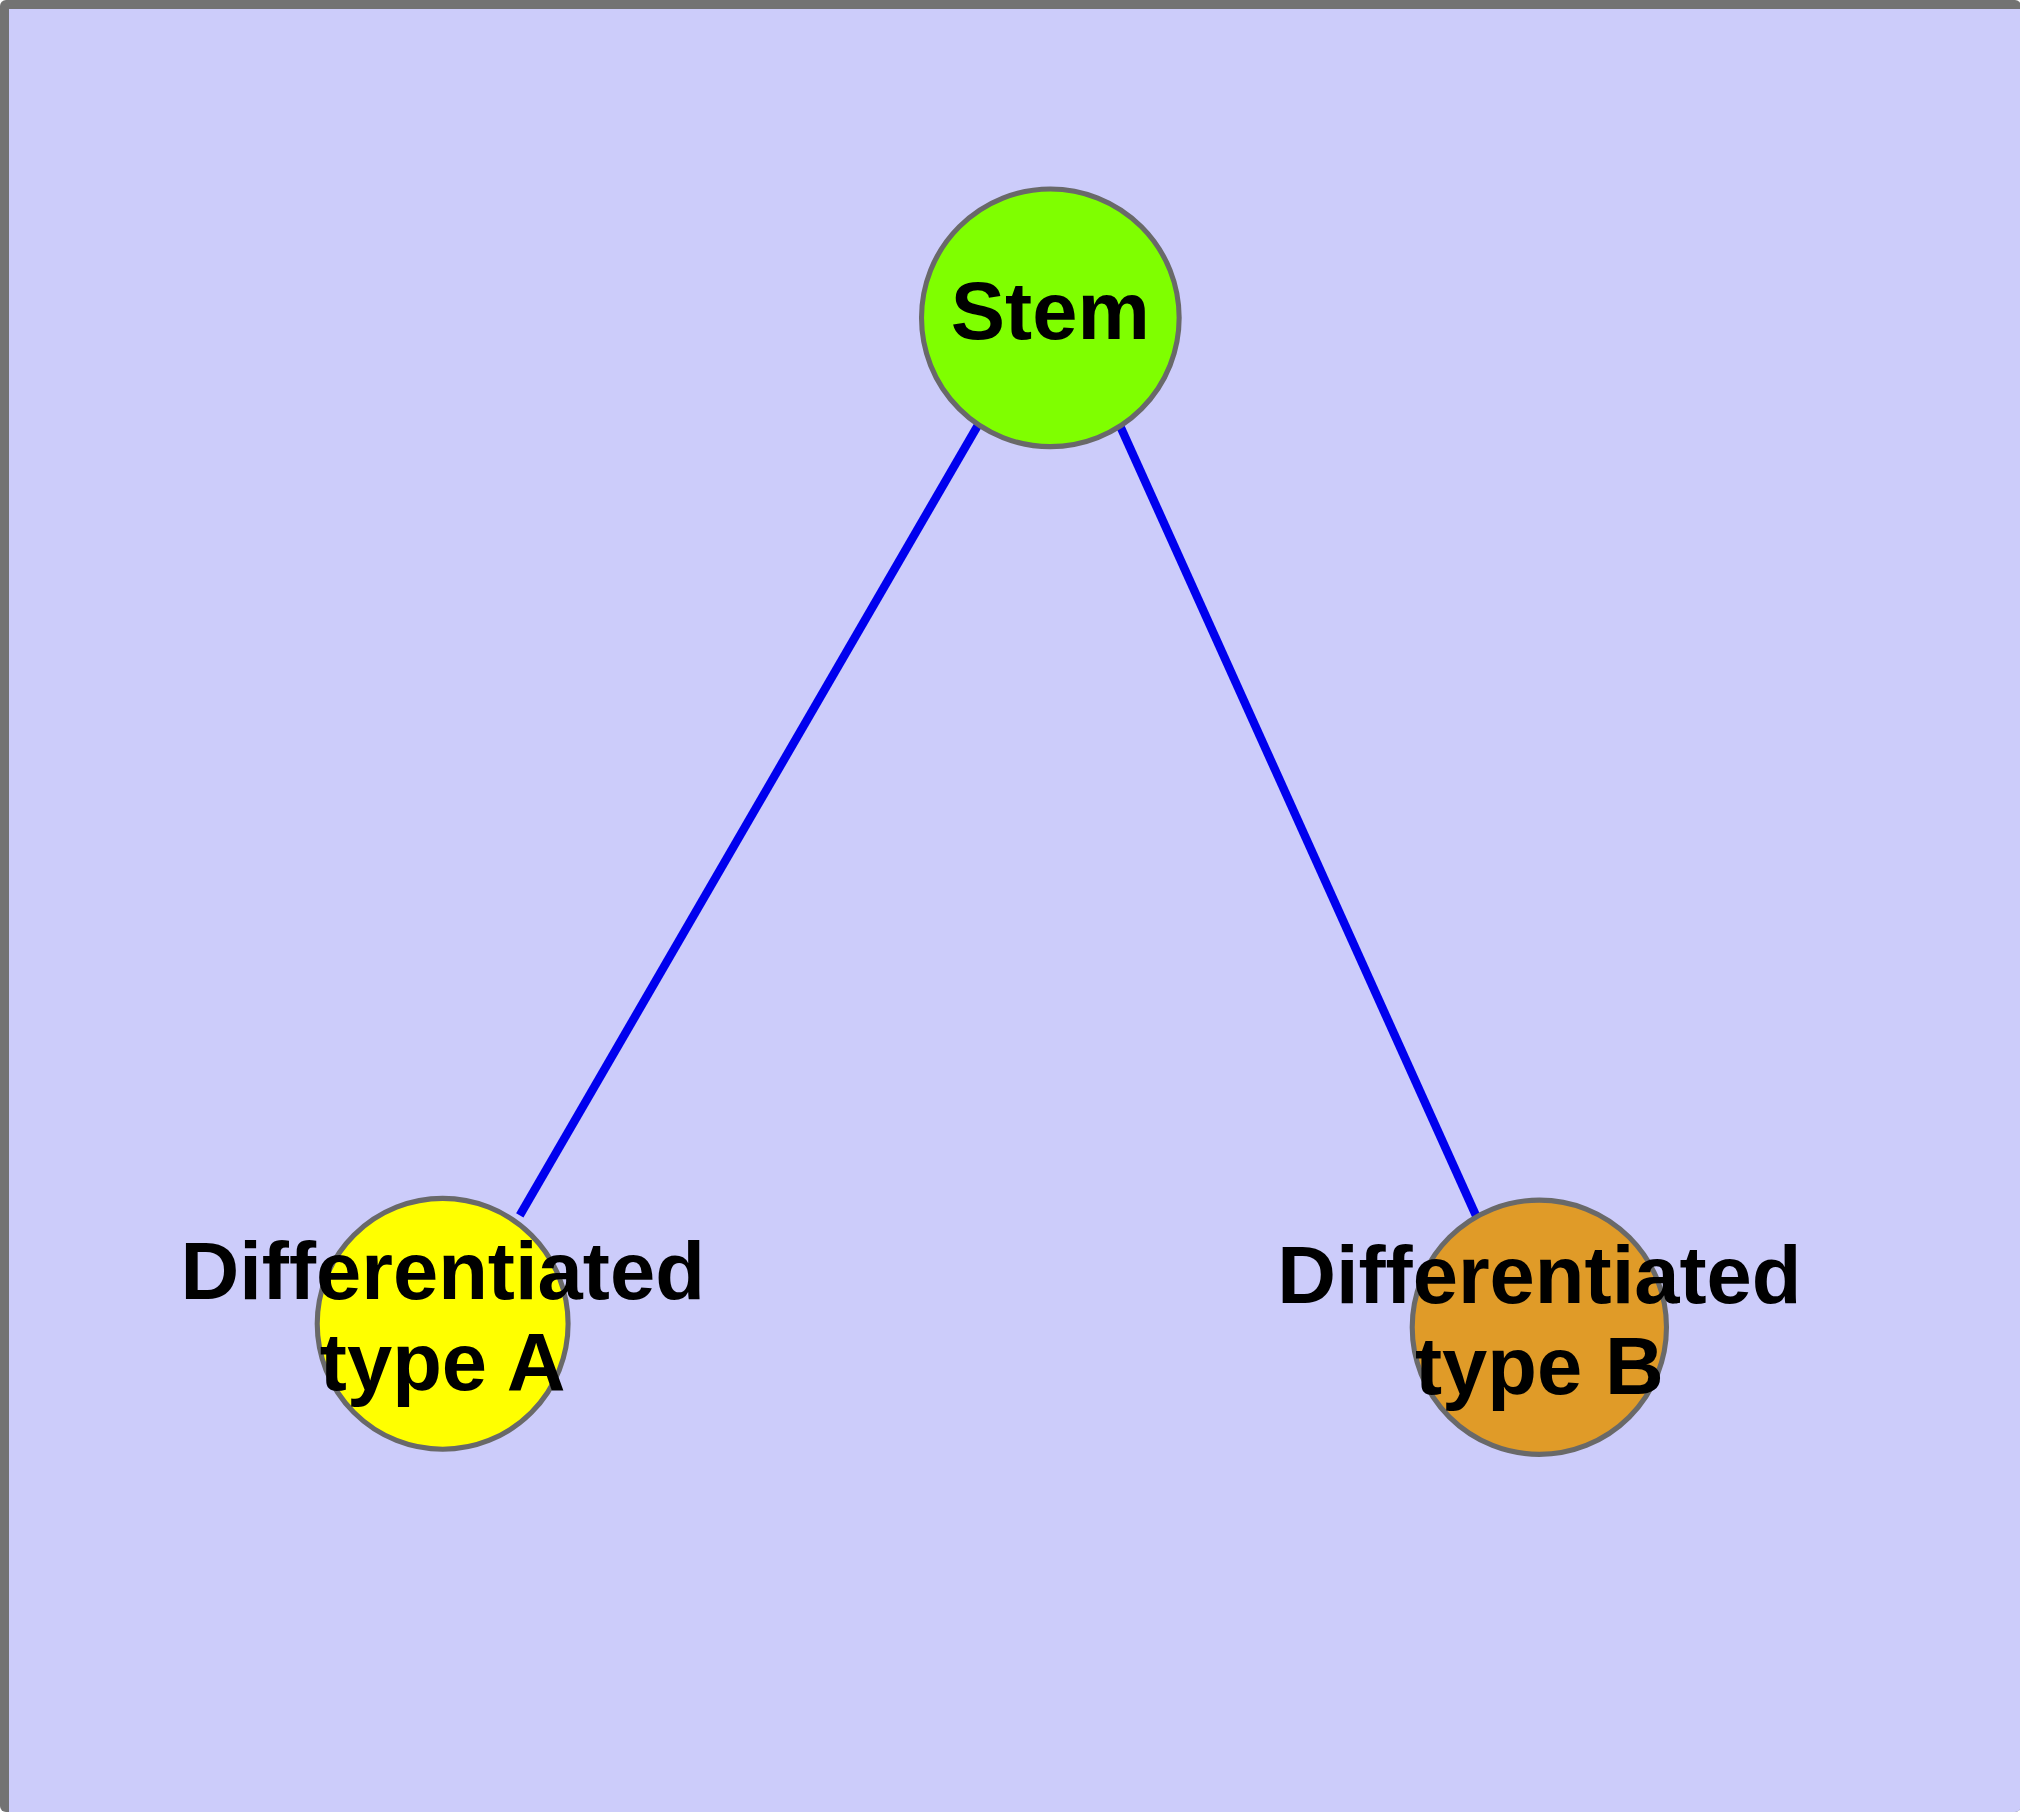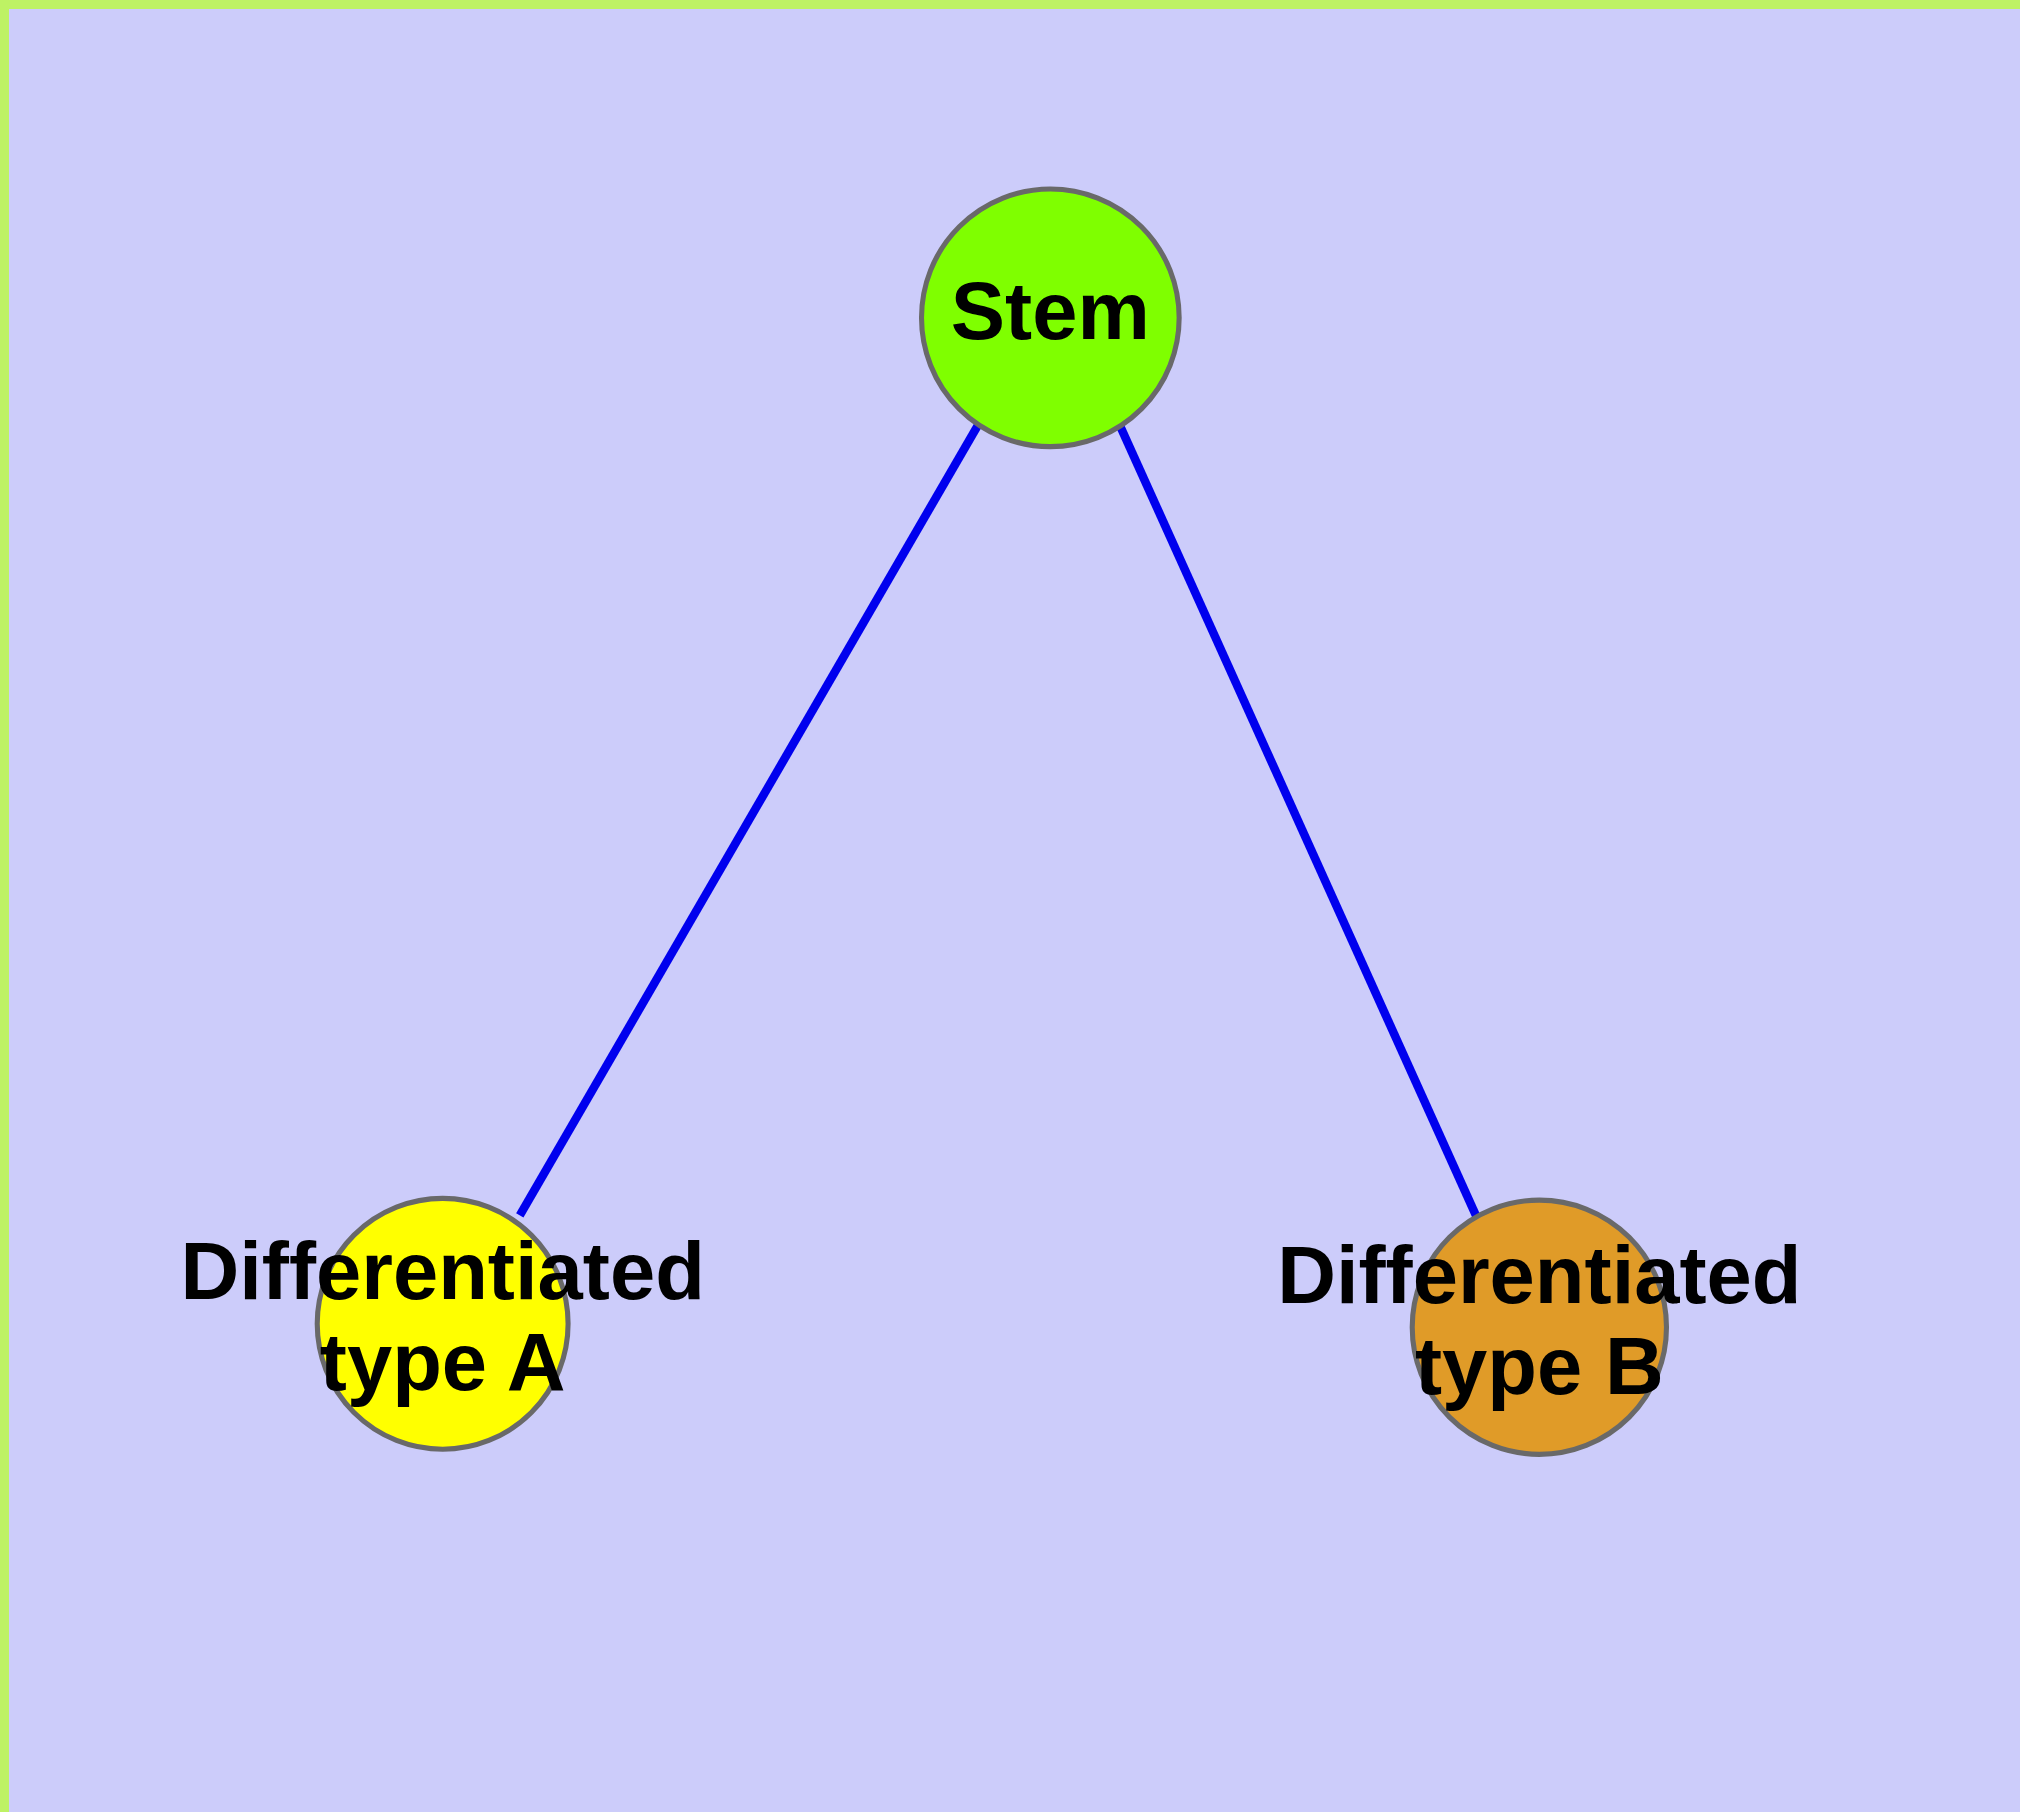--- a/index.html
+++ b/index.html
@@ -5,23 +5,24 @@
 <style>
   html, body {
     margin: 0;
     padding: 0;
     background: #ffffff;
   }
   #canvas {
     position: relative;
     width: 2021px;
     height: 1812px;
-    background: #bef264;
+    background: #737373;
     overflow: hidden;
     font-family: "Liberation Sans", "DejaVu Sans", sans-serif;
+    border-radius: 6px;
   }
   #plot-area {
     position: absolute;
     left: 8.5px;
     top: 8.5px;
     width: 2012px;
     height: 1804px;
     background: #ccccfa;
   }
   #graph-svg {

